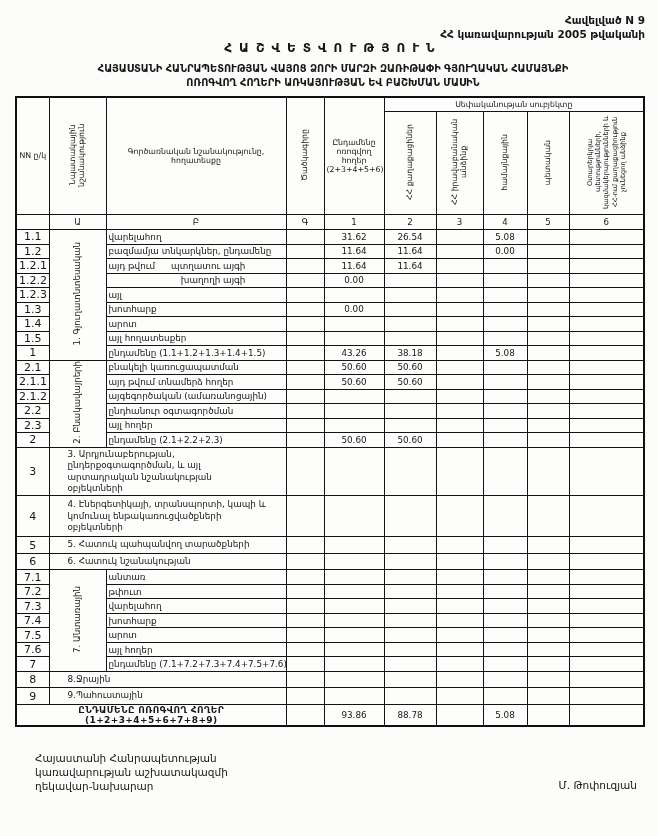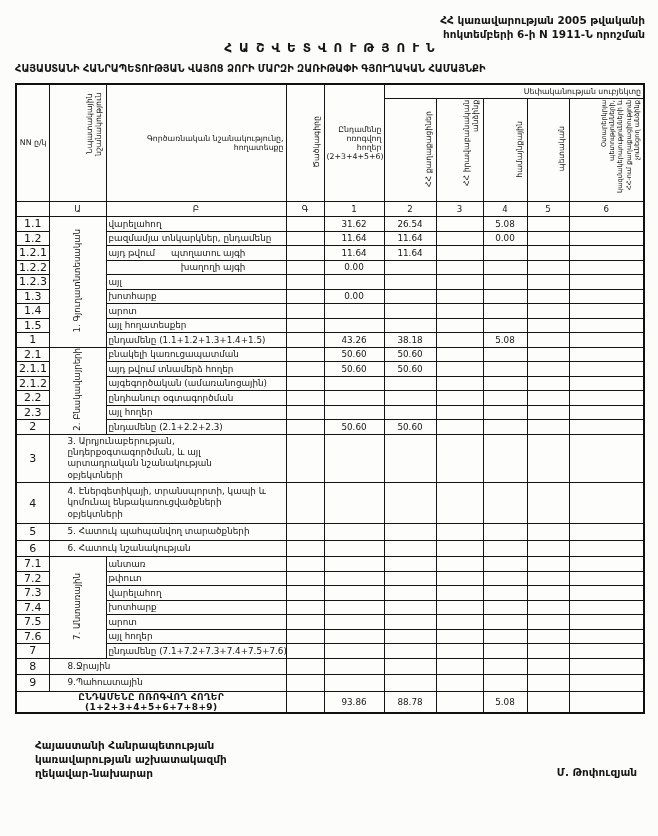--- a/index.html
+++ b/index.html
@@ -14,34 +14,34 @@
 
   .appendix{
     text-align:right;font-weight:bold;font-size:10.5px;line-height:1.3;
     padding-right:6px;
   }
   .doc-title{
     text-align:center;font-weight:bold;font-size:12px;letter-spacing:7px;
     margin-top:0;
   }
   .doc-subtitle{
-    text-align:left;font-weight:bold;font-size:9.8px;line-height:1.35;
+    text-align:center;font-weight:bold;font-size:9.8px;line-height:1.35;
     margin-top:7px;
   }
 
   table.report{
     border-collapse:collapse;table-layout:fixed;width:628px;margin-top:7px;
     font-size:8.8px;
   }
   table.report{border:2px solid #101010;}
   table.report th, table.report td{
     border:1px solid #141414;padding:0 2px;overflow:hidden;
     background:#fdfdfc;
   }
-  thead th{font-weight:normal;font-size:7.8px;text-align:right;vertical-align:middle;}
+  thead th{font-weight:normal;font-size:7.8px;text-align:center;vertical-align:middle;}
   thead .group-head{height:15px;font-size:8px;}
   thead .tall-head th{height:102px;}
   .vert{
     writing-mode:vertical-rl;transform:rotate(180deg);
     display:inline-block;line-height:1.2;max-height:98px;white-space:normal;
   }
   .vert.small{font-size:6.6px;line-height:1.25;}
   .letters-row td{height:14px;text-align:center;font-size:8.6px;padding:0;}
 
   tbody td{height:13.5px;vertical-align:middle;}
@@ -53,37 +53,38 @@
   tr.tall td{height:38px;}
   td.lbl.split{padding-right:10px;}
   td.lbl.split .l2{float:right;margin-right:18%;}
   td.val{text-align:center;font-size:8.8px;padding:0 1px;}
   tr.total-row td{height:16px;}
   td.total-lbl{font-weight:bold;text-align:center;font-size:9px;letter-spacing:0.4px;}
 
   .footer{
     display:flex;justify-content:space-between;align-items:flex-end;
     margin-top:24px;padding:0 14px 0 20px;
-    font-weight:bold;font-size:10.5px;line-height:1.35;
+    font-weight:normal;font-size:10.5px;line-height:1.35;
   }
   .signature{padding-bottom:1px;text-align:center;}
 </style>
 </head>
 <body>
 
 <div class="page">
 
   <div class="appendix">
+    <div>Հավելված N 9</div>
     <div>ՀՀ կառավարության 2005 թվականի</div>
-    <div>հոկտեմբերի 6-ի N 1911-Ն որոշման</div>
   </div>
 
   <div class="doc-title">ՀԱՇՎԵՏՎՈՒԹՅՈՒՆ</div>
   <div class="doc-subtitle">
     <div>ՀԱՅԱՍՏԱՆԻ ՀԱՆՐԱՊԵՏՈՒԹՅԱՆ ՎԱՅՈՑ ՁՈՐԻ ՄԱՐԶԻ ԶԱՌԻԹԱՓԻ ԳՅՈՒՂԱԿԱՆ ՀԱՄԱՅՆՔԻ</div>
+    <div>ՈՌՈԳՎՈՂ ՀՈՂԵՐԻ ԱՌԿԱՅՈՒԹՅԱՆ ԵՎ ԲԱՇԽՄԱՆ ՄԱՍԻՆ</div>
   </div>
 
   <table class="report">
     <colgroup>
       <col style="width:33px">
         <col style="width:57px">
         <col style="width:180px">
       <col style="width:38px">
         <col style="width:60px">
         <col style="width:52px">

